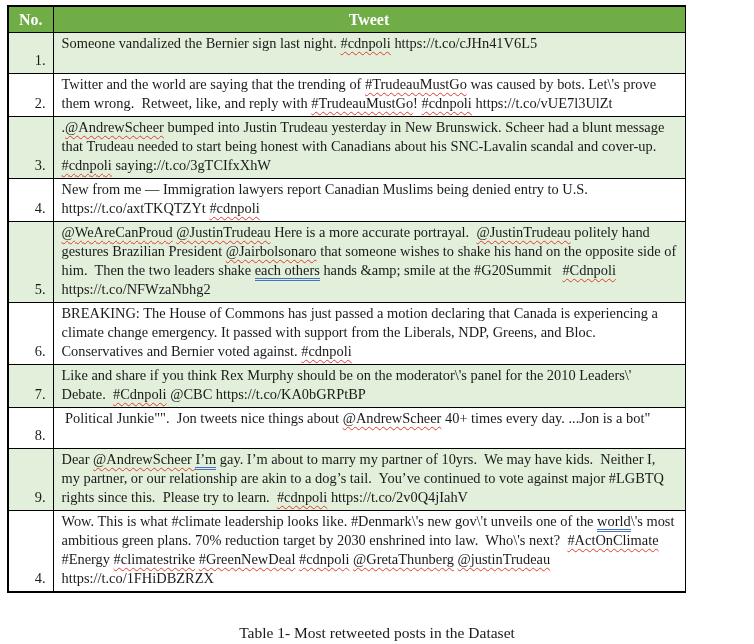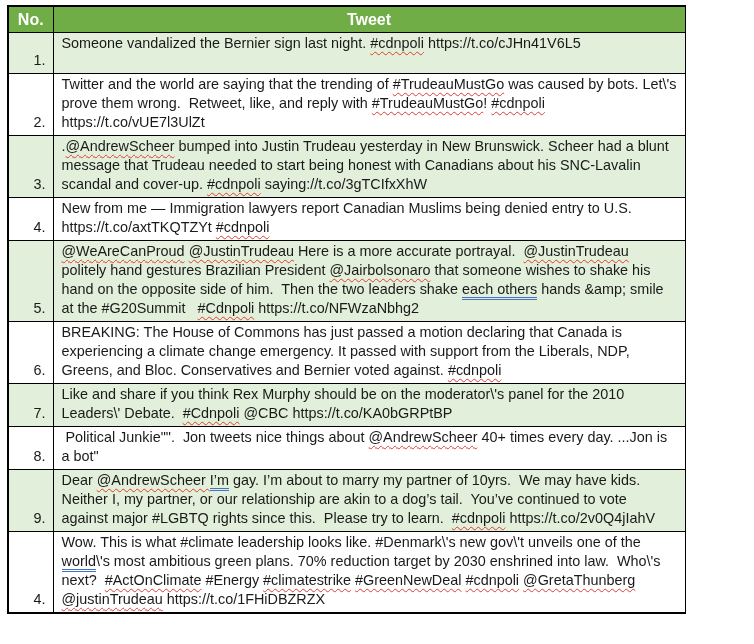--- a/index.html
+++ b/index.html
@@ -1,19 +1,19 @@
 <!DOCTYPE html>
 <html style="--header-bg: #70AD47; --header-text: #FFFFFF; --band-bg: #E2EFDA; --border: #000000; --text: #1A1A1A; --spell-underline: #E03C31; --grammar-underline: #4472C4;"><head>
 <meta charset="utf-8">
 <style>
   html,body { margin:0; padding:0; background:#ffffff; }
   .page {
     position:relative; width:686px; height:644px; overflow:hidden;
     background:#ffffff; color:#1a1a1a;
-    font-family:Liberation Sans, sans-serif;
+    font-family:Liberation Serif, serif;
   }
   table.retweet-table {
     position:absolute; left:7px; top:5px; width:737px;
     border-collapse:collapse; table-layout:fixed;
     border:2px solid var(--border, #000);
   }
   th, td { border:1.5px solid var(--border, #000); }
   th {
     background:var(--header-bg, #70AD47); color:var(--header-text, #fff);
     font-weight:bold; font-size:16px; padding:2px 4px; height:21px; text-align:center;
@@ -105,16 +105,17 @@
           <td class="col-freq">1046</td>
         </tr>
         <tr>
           <td class="col-no">4.</td>
           <td class="col-tweet"><span>Wow. This is what #climate leadership looks like. #Denmark\'s new gov\'t unveils one of the </span><span class="mark-grammar">world</span><span>\'s most ambitious green plans. 70% reduction target by 2030 enshrined into law.  Who\'s next?  </span><span class="mark-spell">#ActOnClimate</span><span> #Energy </span><span class="mark-spell">#climatestrike</span><span> </span><span class="mark-spell">#GreenNewDeal</span><span> </span><span class="mark-spell">#cdnpoli</span><span> </span><span class="mark-spell">@GretaThunberg</span><span> </span><span class="mark-spell">@justinTrudeau</span><span> https://t.co/1FHiDBZRZX</span></td>
           <td class="col-freq">1041</td>
         </tr>
       </tbody>
   </table>
 
+  <div class="caption">Table 1- Most retweeted posts in the Dataset</div>
 
   <div class="scrollbar-thumb"></div>
   <div class="resize-handle"></div>
 </div>
 
 </body></html>

